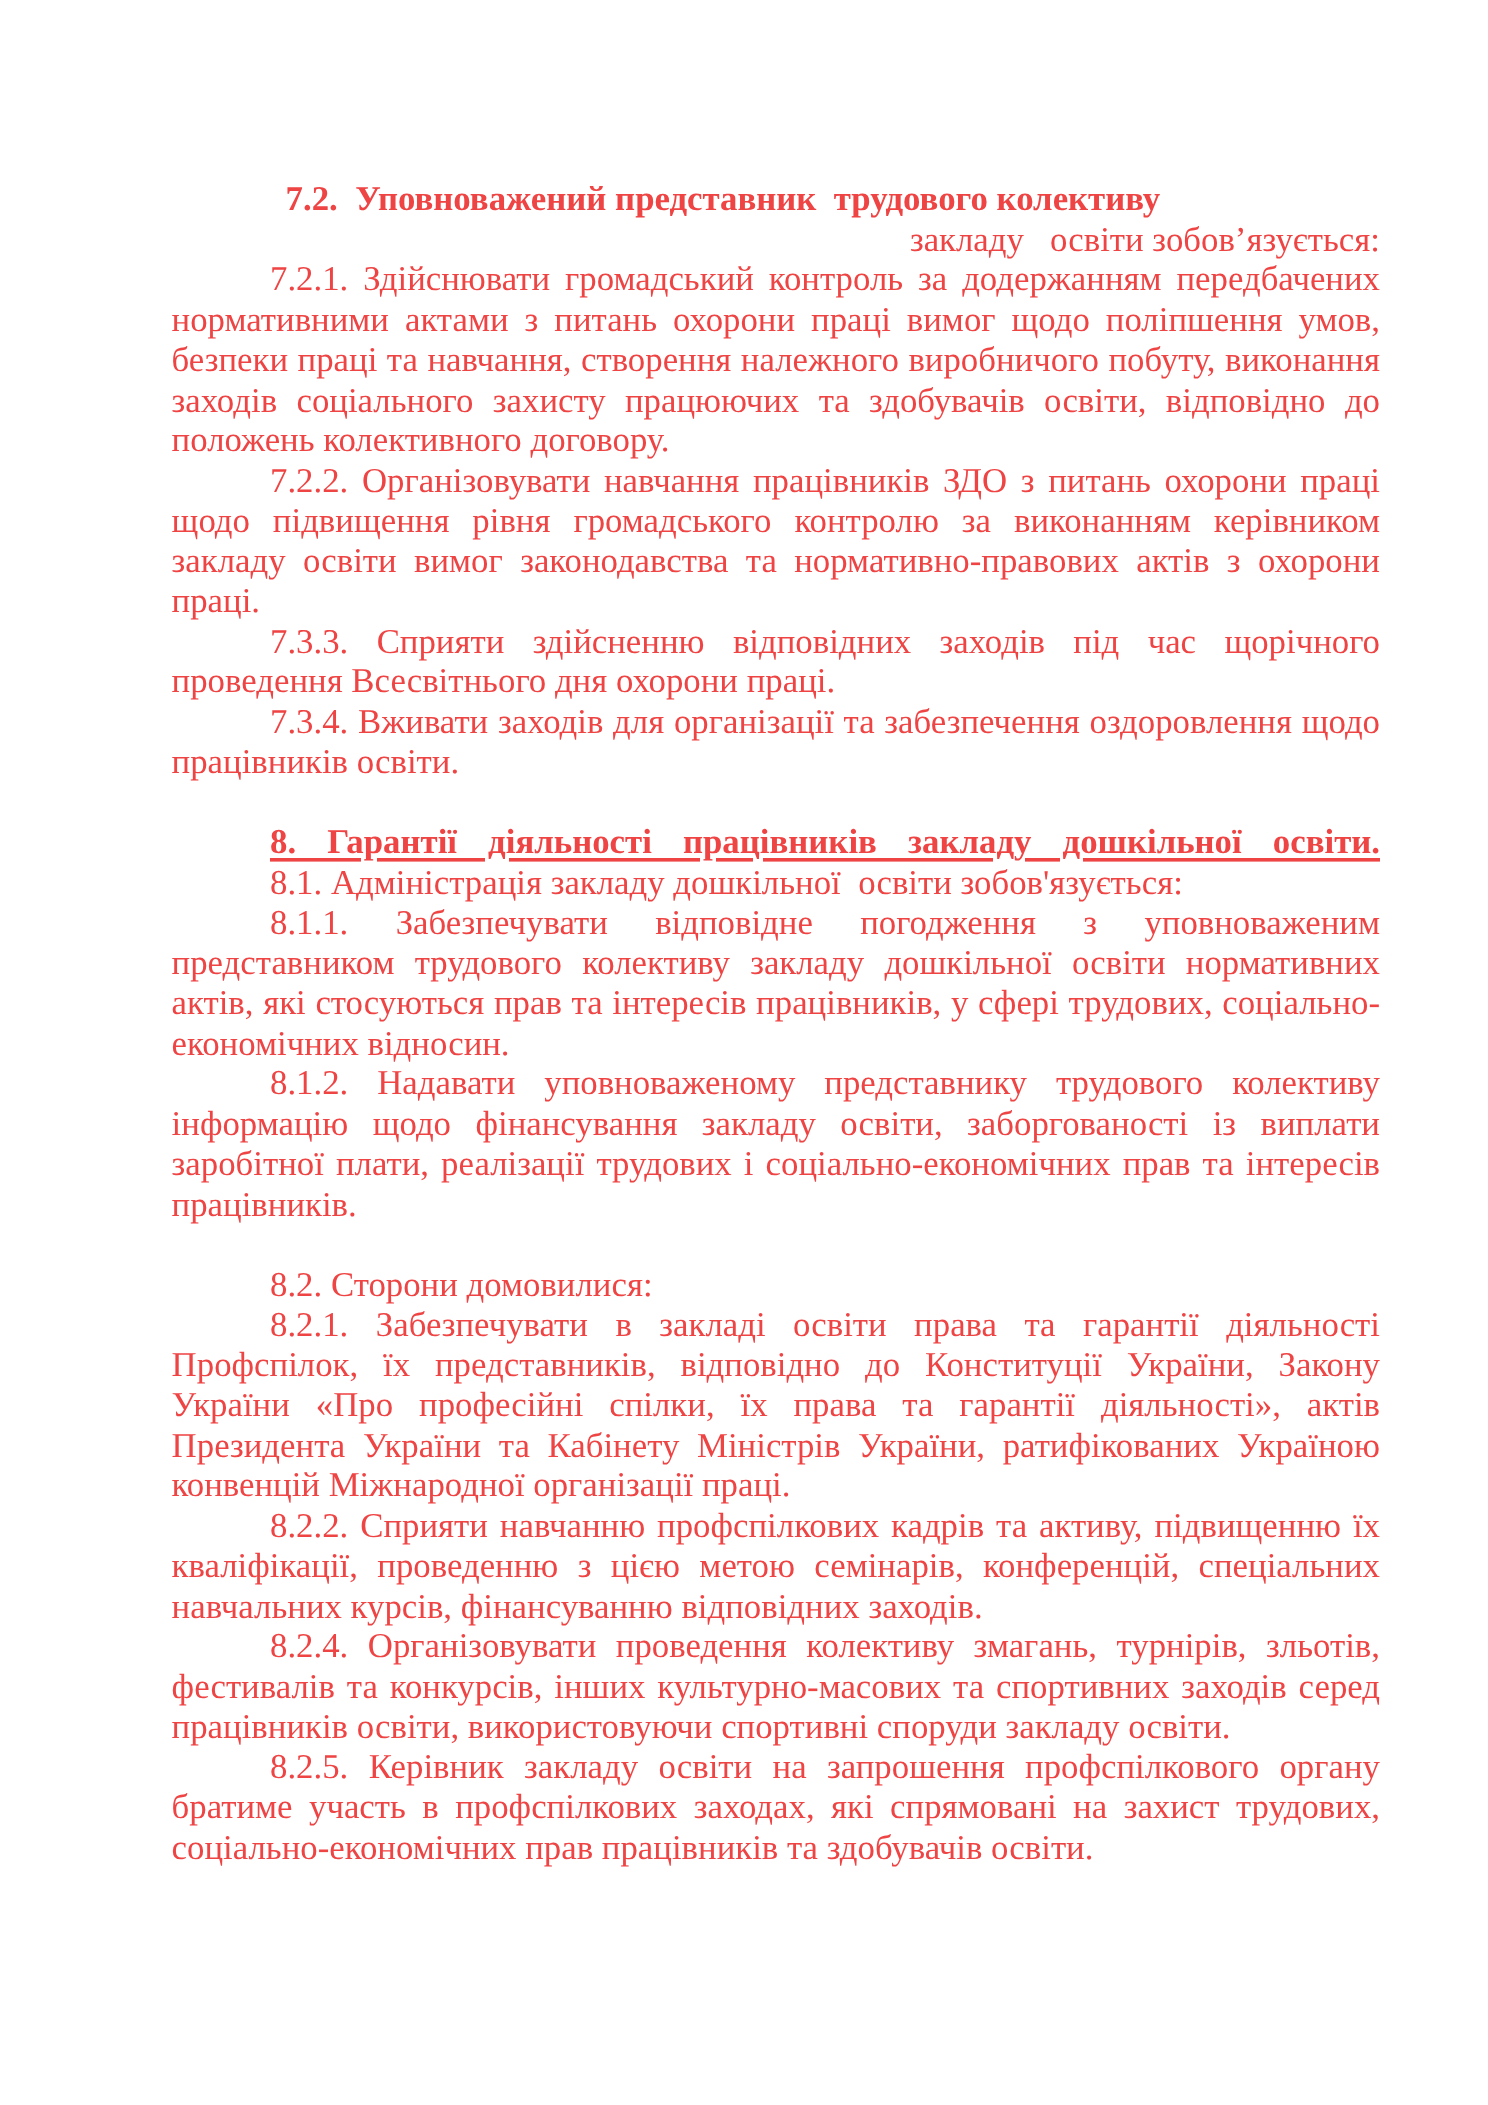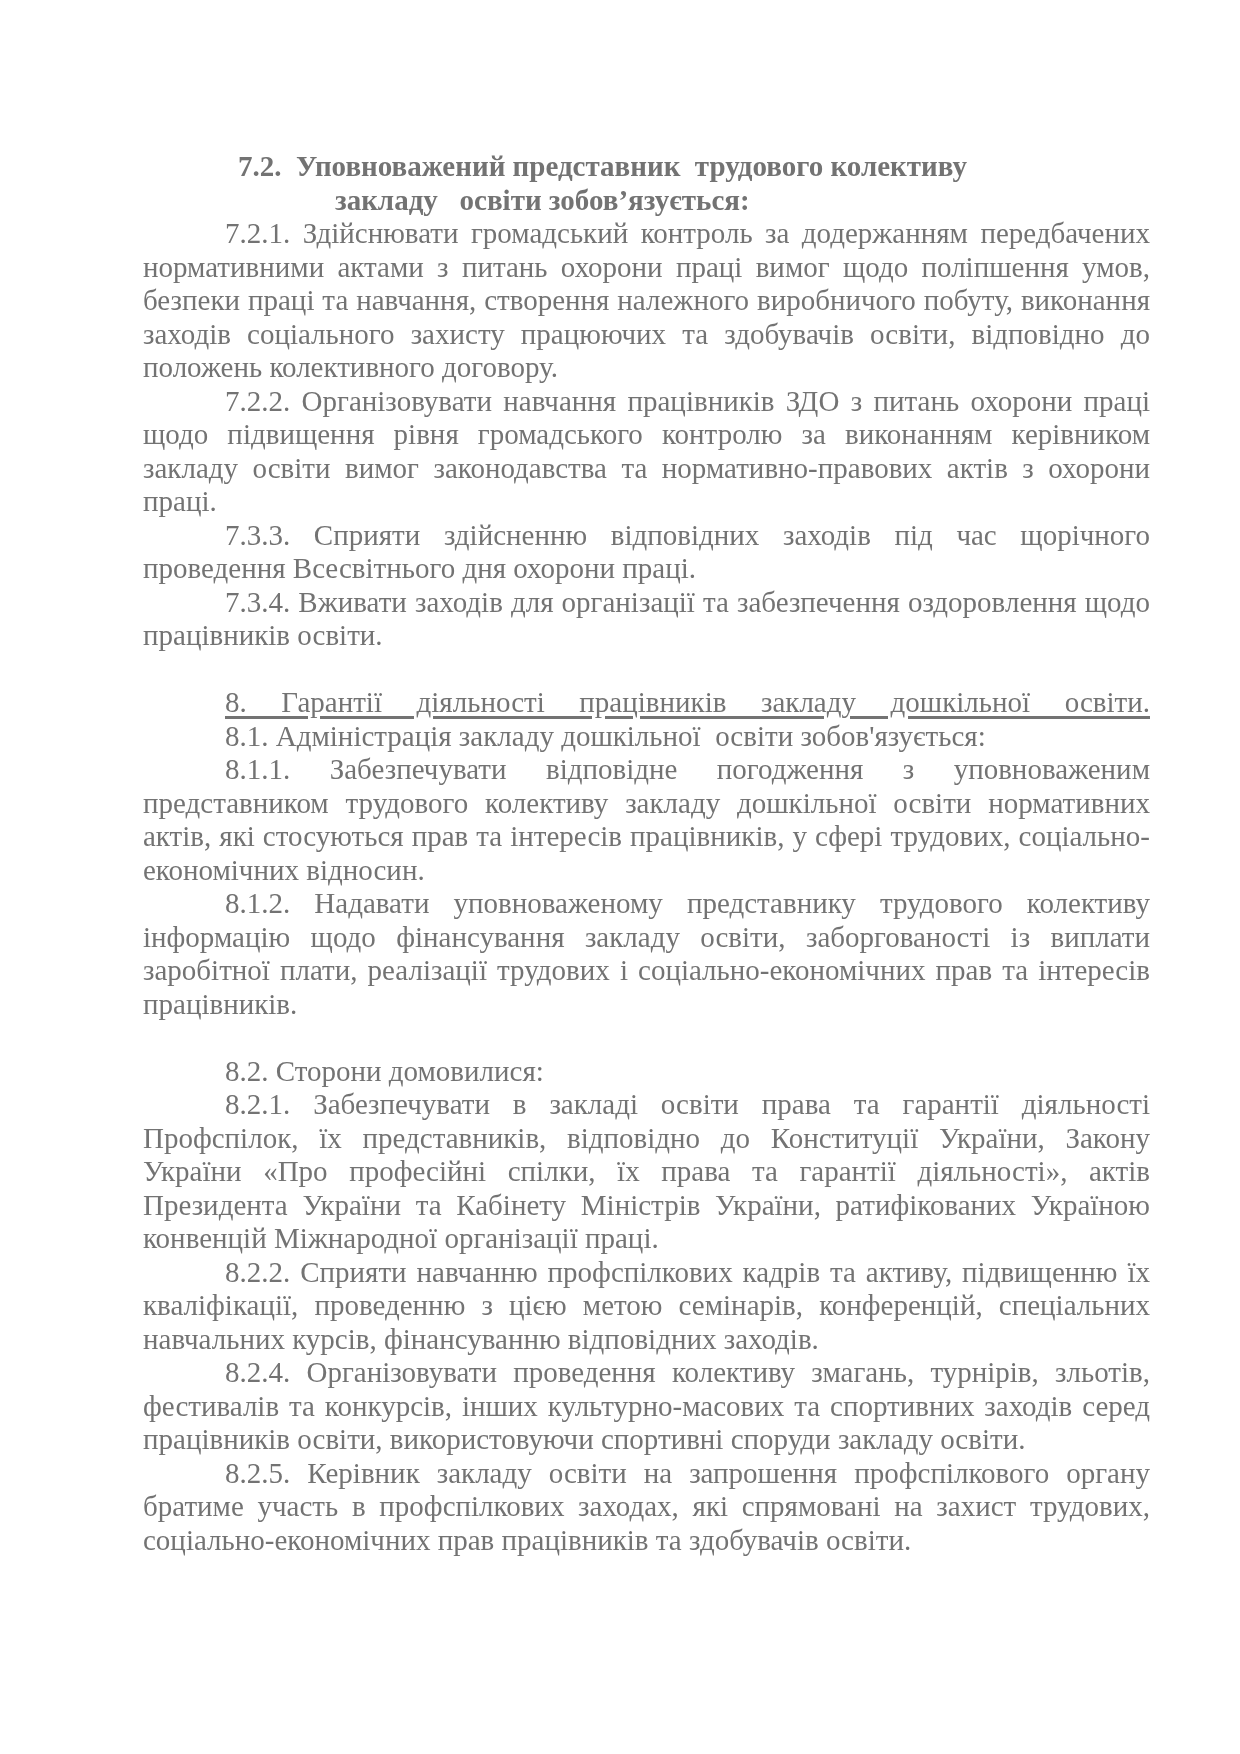--- a/index.html
+++ b/index.html
@@ -10,41 +10,42 @@
   .page {
     position: relative;
     width: 1240px;
     height: 1754px;
     box-sizing: border-box;
     background: #ffffff;
     padding: 150px 90px 60px 143px;
     font-family: "Liberation Serif", "DejaVu Serif", serif;
     font-size: 29px;
     line-height: 33.5px;
-    color: #737373;
+    color: #ef4444;
     overflow: hidden;
   }
   .para {
     margin: 0;
     text-align: justify;
     text-indent: 82px;
   }
   .h72-line1 {
     font-weight: bold;
     padding-left: 95px;
     white-space: pre-wrap;
   }
   .h72-line2 {
-    font-weight: bold;
+    font-weight: normal;
     padding-left: 192px;
     white-space: pre-wrap;
+    text-align: right;
   }
   .spacer { height: 33.5px; }
   .h8-line1 {
-    font-weight: normal;
+    font-weight: bold;
     text-decoration: underline;
     text-decoration-thickness: 2.5px;
     text-underline-offset: 4px;
     text-align: justify;
     text-align-last: justify;
     text-indent: 82px;
   }
   .h8-line2 {
     font-weight: bold;
     text-decoration: underline;

